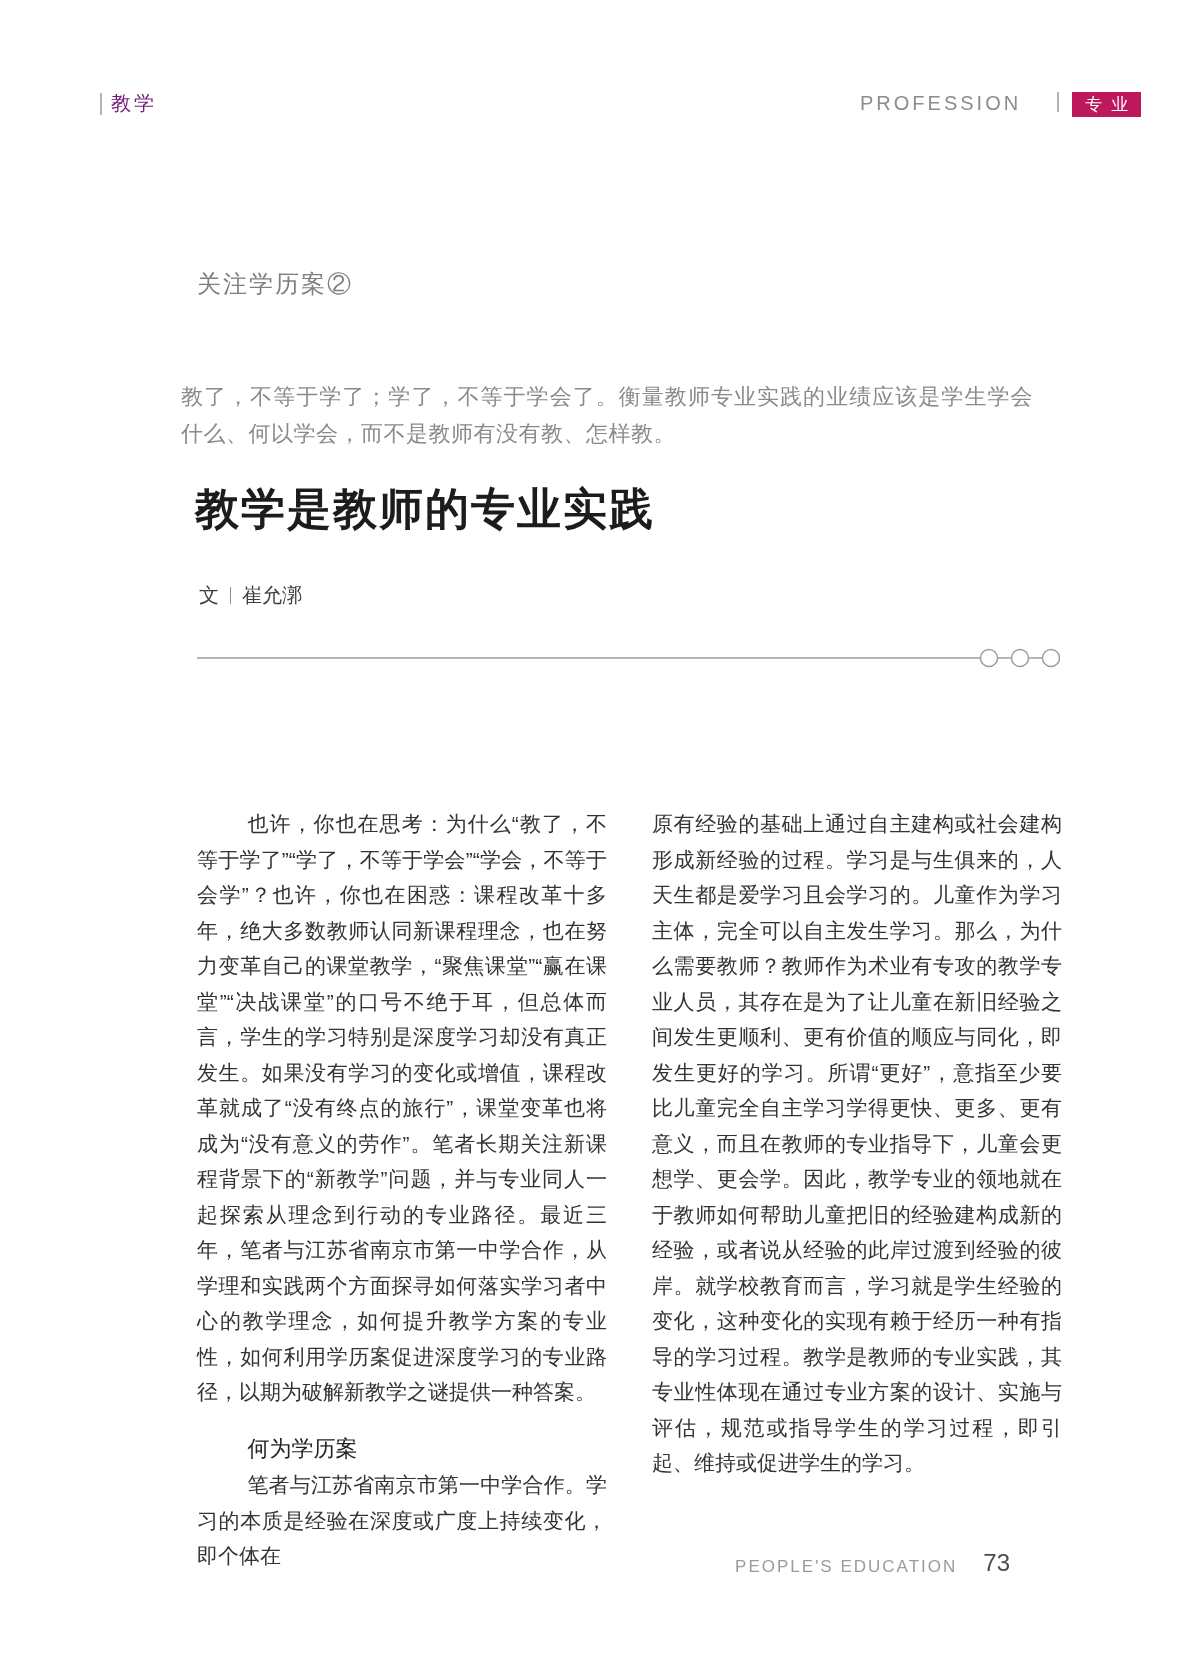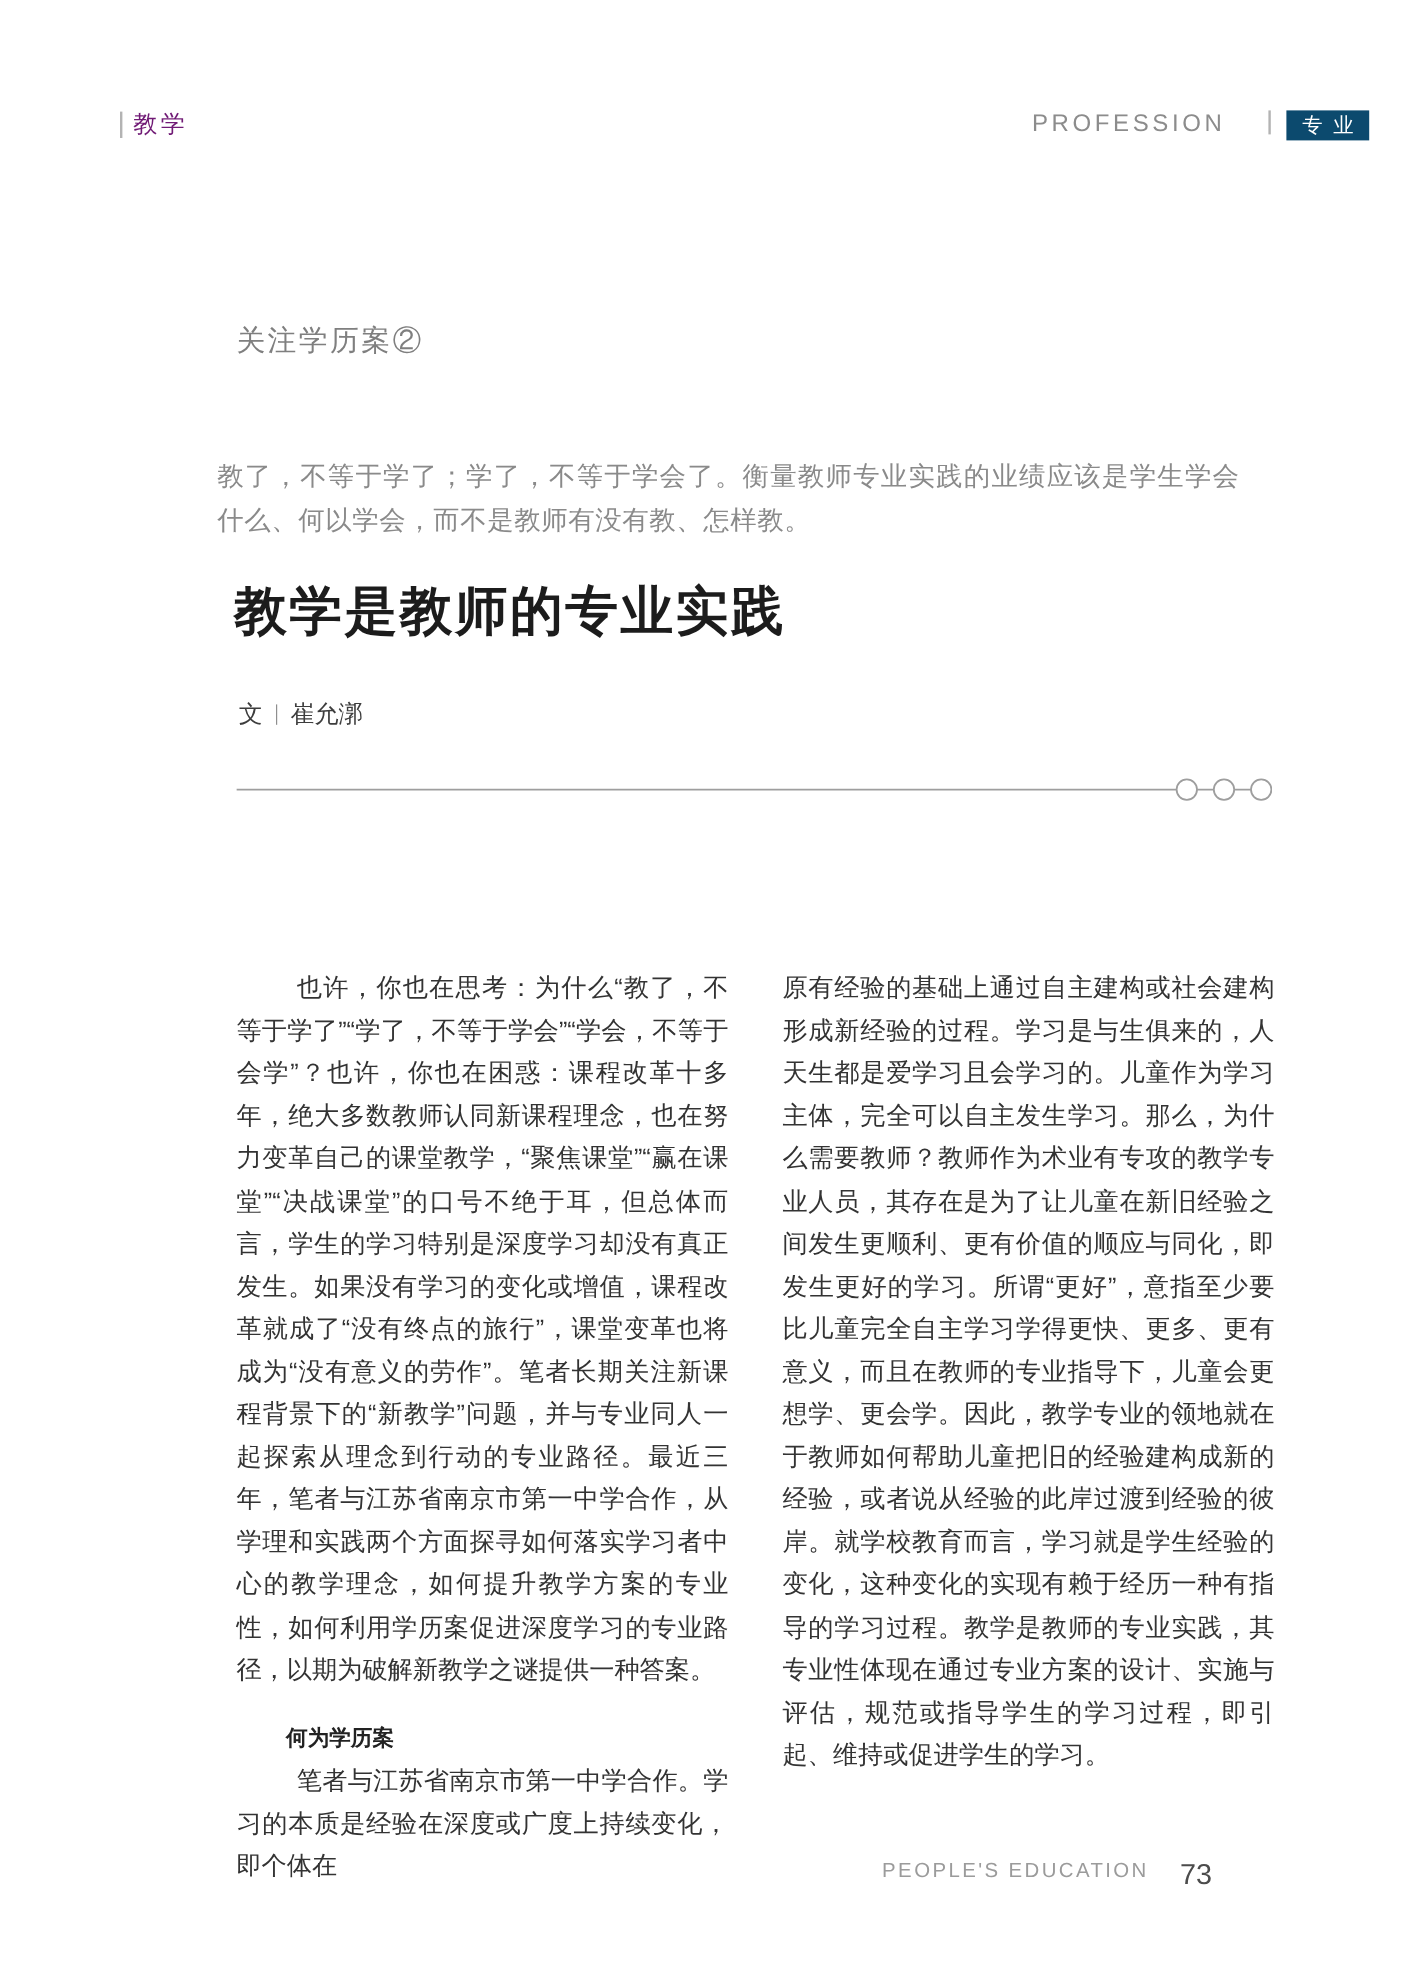--- a/index.html
+++ b/index.html
@@ -14,21 +14,21 @@
   .abs { position: absolute; }
 
   
   #header-left { top: 90px; left: 100px; display: flex; align-items: center; gap: 9px; }
   .hbar { width: 2px; height: 22px; background: #b3b3b3; }
   .hl-label { font-size: 20px; color: #701a75; letter-spacing: 3px; }
 
   #header-right { top: 92px; left: 860px; display: flex; align-items: flex-start; }
   .hr-en { font-size: 20px; color: #8c8c8c; letter-spacing: 3px; }
   .hbar2 { width: 2px; height: 20px; background: #b3b3b3; margin-left: 36px; margin-right: 13px; }
-  .zh-box { background: #0c4a6e; color: #ffffff; font-size: 17px; letter-spacing: 9px;
+  .zh-box { background: #be185d; color: #ffffff; font-size: 17px; letter-spacing: 9px;
             padding: 4px 4px 4px 13px; line-height: 1; }
 
   
   #series-label { top: 268px; left: 197px; font-size: 24px; color: #7f7f7f; letter-spacing: 2px; }
 
   
   #intro { top: 378px; left: 181px; width: 852px; font-size: 22px; line-height: 37px;
            color: #8a8a8a; text-align: justify; letter-spacing: 0.5px; }
 
   
@@ -39,26 +39,26 @@
   
   #divider { top: 648px; left: 197px; width: 863px; height: 20px; }
   #divider svg { display: block; }
 
   
   #col-left  { top: 806px; left: 197px;  width: 410px; }
   #col-right { top: 806px; left: 652px; width: 410px; }
   .body-text { font-size: 21px; line-height: 35.5px; color: #333333;
                text-align: justify; text-justify: inter-ideograph; }
   .indent { text-indent: 2.4em; }
-  .subhead { font-weight: bold; font-size: 18px; color: #222222; text-indent: 2.3em;
+  .subhead { font-weight: normal; font-size: 22px; color: #222222; text-indent: 2.3em;
              margin-top: 21px; margin-bottom: 1px; line-height: 35.5px; }
   sup.fnref { font-size: 13px; line-height: 0; vertical-align: super; }
 
   
-  #footer { top: 1549px; right: 171px; display: flex; align-items: flex-start; gap: 26px; }
+  #footer { top: 1549px; right: 171px; display: flex; align-items: flex-end; gap: 26px; }
   .journal { font-size: 17px; color: #9b9b9b; letter-spacing: 2px; }
   .pagenum { font-size: 24px; color: #4c4c4c; }
 </style>
 </head>
 <body>
 
 <div class="abs" id="header-left">
   <span class="hbar"></span>
   <span class="hl-label">教学</span>
 </div>

